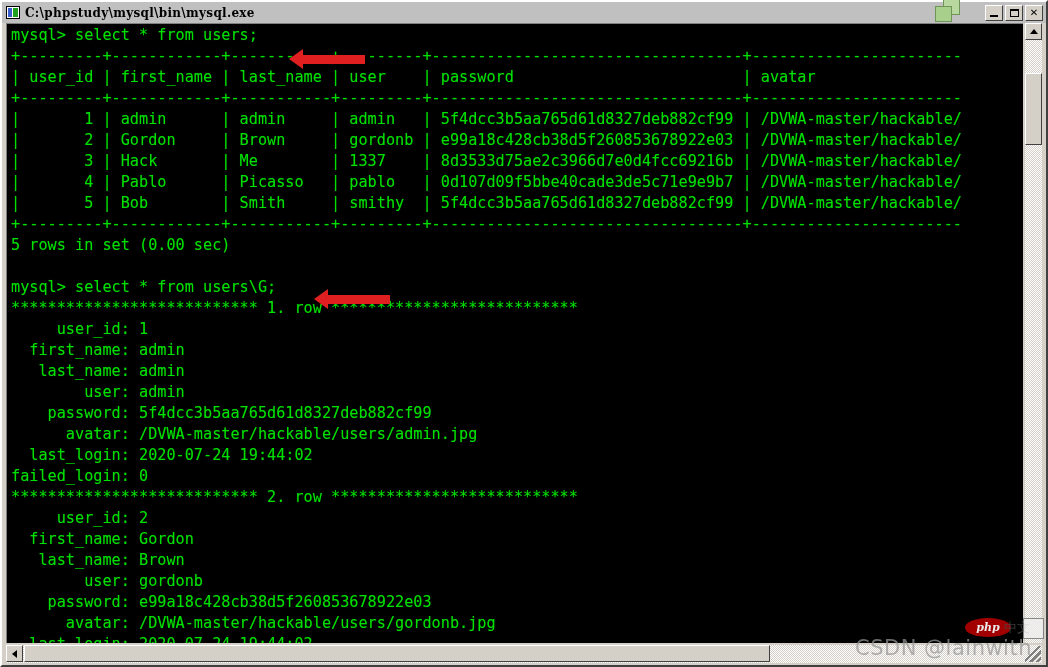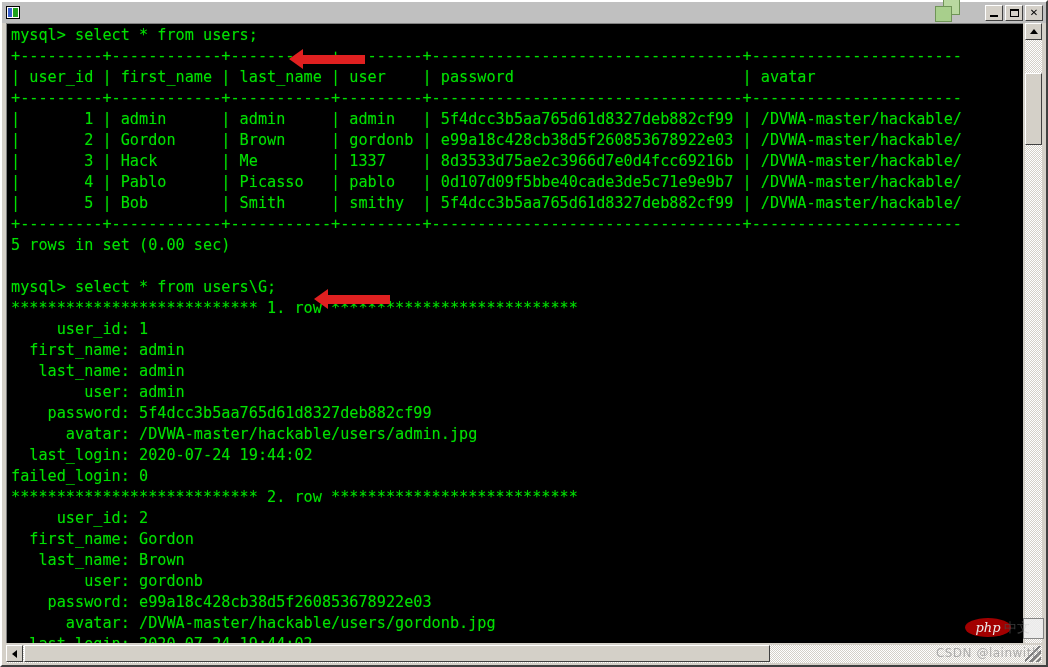--- a/index.html
+++ b/index.html
@@ -301,22 +301,22 @@
     bottom: 28px;
     width: 46px;
     height: 19px;
     border-radius: 50%;
     background: #b00000;
     display: flex;
     align-items: center;
     justify-content: center;
     font-family: "DejaVu Serif", serif;
     font-style: italic;
-    font-weight: normal;
-    font-size: 13px;
+    font-weight: bold;
+    font-size: 11px;
     color: #ffffff;
     opacity: 0.92;
   }
   .cn-text {
     position: absolute;
     right: 14px;
     bottom: 28px;
     font-family: "DejaVu Sans", sans-serif;
     font-size: 13px;
     color: #4a4a4a;
@@ -328,36 +328,37 @@
     right: 0px;
     bottom: 26px;
     width: 19px;
     height: 19px;
     border: 1px solid #777;
     background: #eeeeee;
     opacity: 0.85;
   }
   .csdn-watermark {
     position: absolute;
-    right: 4px;
+    right: 12px;
     bottom: 5px;
     font-family: "DejaVu Sans", sans-serif;
-    font-size: 12px;
+    font-size: 21px;
     color: rgba(150,150,150,0.72);
     letter-spacing: 0.5px;
     white-space: nowrap;
   }
 </style>
 </head>
 <body>
 
 <div class="window">
 
   <div class="titlebar">
     <div class="title-icon"></div>
+    <span class="title-text">C:\phpstudy\mysql\bin\mysql.exe</span>
     <span class="title-spacer"></span>
 
     <div class="tray-icon">
       <div class="sq sq1"></div>
       <div class="sq sq2"></div>
     </div>
 
     <div class="winbtns">
       <div class="winbtn btn-min">
         <span class="bar"></span>

